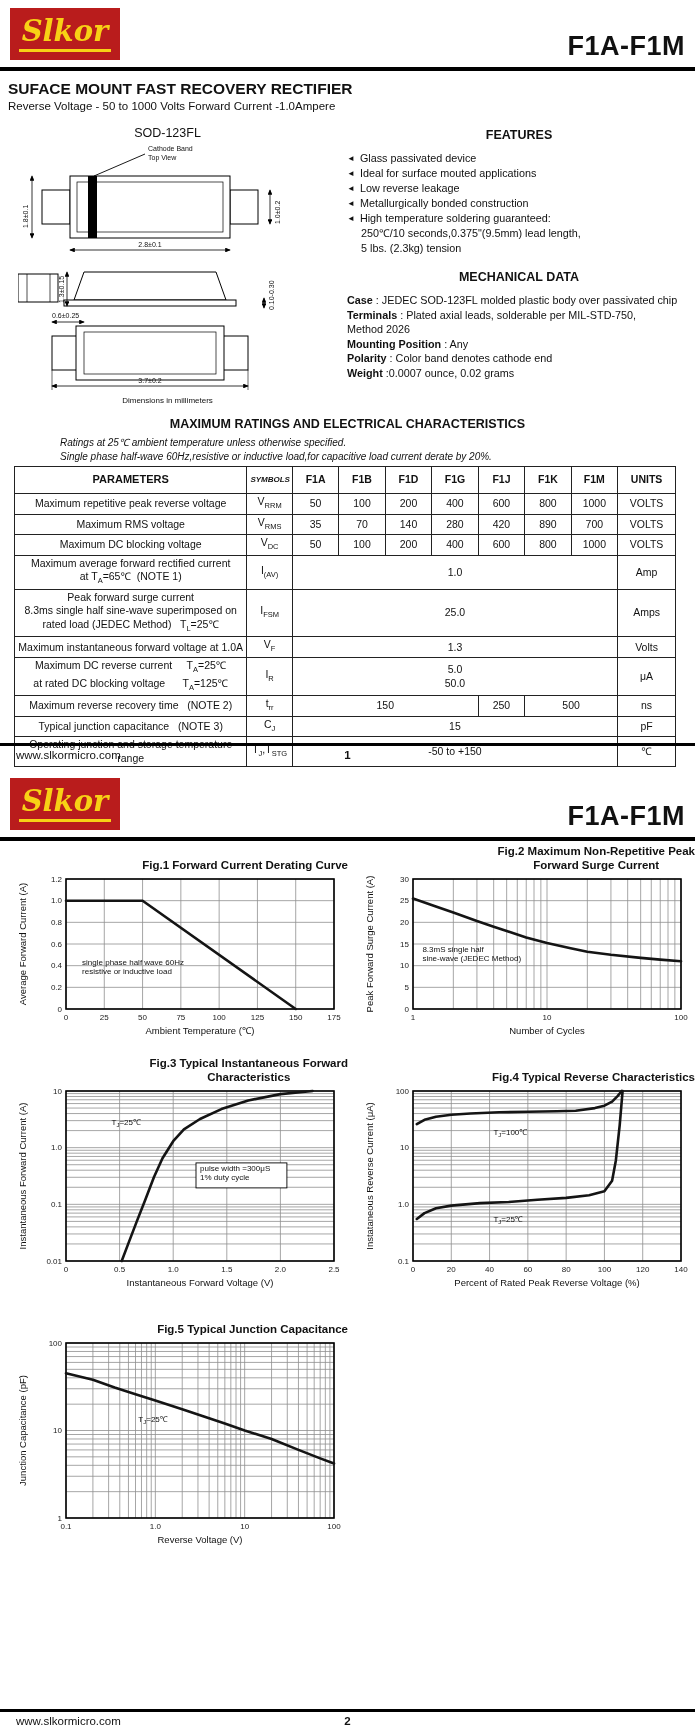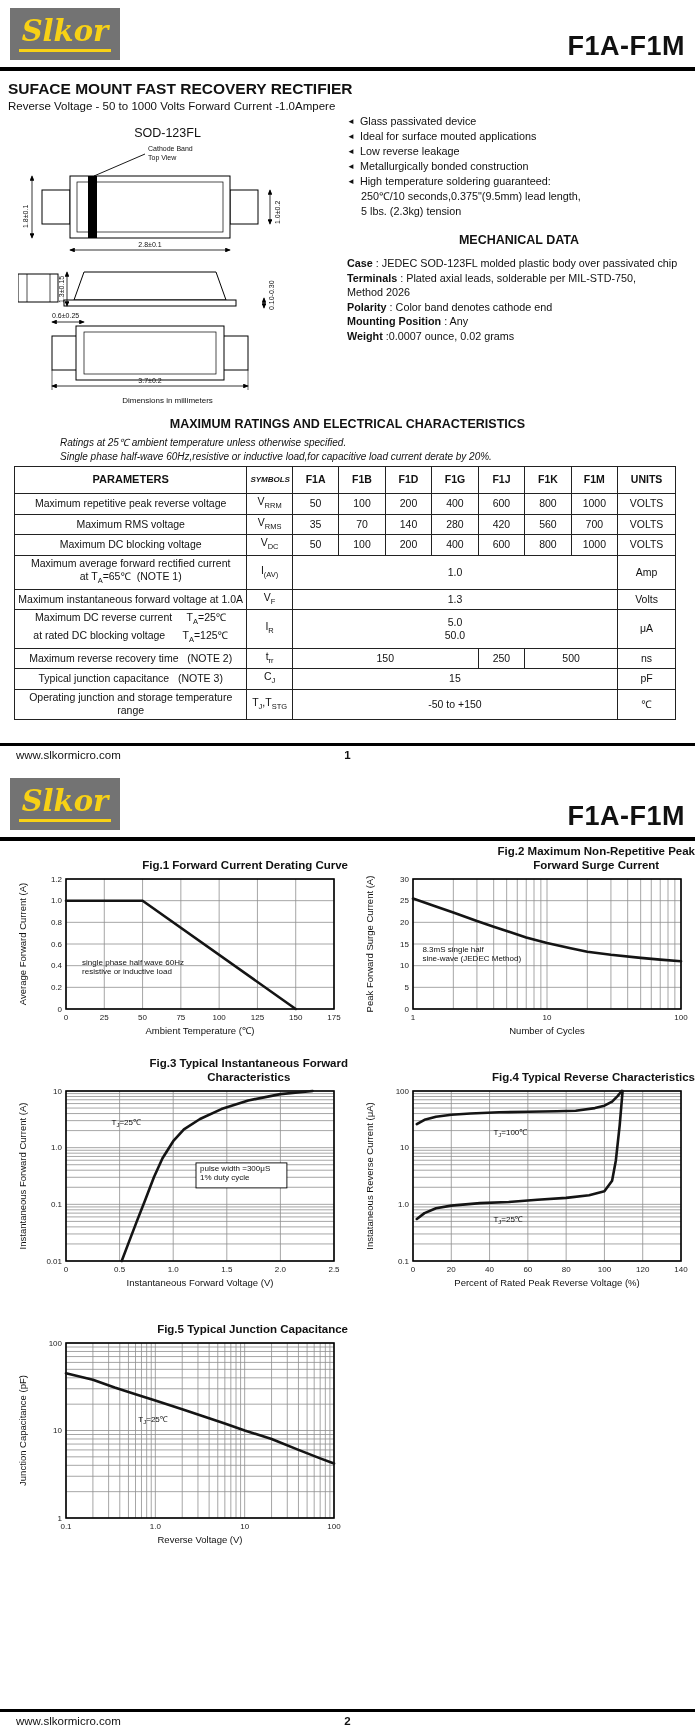--- a/index.html
+++ b/index.html
@@ -2,21 +2,21 @@
 <html><head>
 <meta charset="utf-8">
 <style>
   html,body{margin:0;padding:0;background:#fff;}
   body{width:695px;color:#111;font-family:"Liberation Sans",sans-serif;}
   .page{position:relative;width:695px;background:#fff;overflow:hidden;}
   .page-1{height:770px;}
   .page-2{height:966px;}
   
   .hdr{display:flex;justify-content:space-between;align-items:flex-end;padding:8px 10px 0 10px;}
-  .logo{background:#737373;width:110px;height:52px;display:flex;align-items:center;justify-content:center;margin-bottom:2px;}
+  .logo{background:#b91c1c;width:110px;height:52px;display:flex;align-items:center;justify-content:center;margin-bottom:2px;}
   .logo-text{color:#f8d115;font-family:"DejaVu Serif",serif;font-style:italic;font-weight:bold;font-size:29px;line-height:1;border-bottom:3px solid #f8d115;padding:0 3px 3px 3px;}
   .partno{font-size:27px;font-weight:bold;letter-spacing:.5px;}
   .rule{height:4px;background:#000;margin-top:5px;}
   
   h1.doc-title{font-size:15.5px;margin:9px 0 0 8px;}
   .doc-sub{font-size:11.5px;margin:2px 0 0 8px;}
   .cols{display:flex;margin-top:2px;gap:12px;}
   .col-left{width:335px;text-align:center;}
   .pkg-name{font-size:12.5px;margin:12px 0 0 0;}
   .pkg-cap{font-size:8px;margin-top:0;}
@@ -109,20 +109,21 @@
         <line x1="34" y1="182" x2="66" y2="182" stroke="#000" stroke-width="0.8" marker-start="url(#as)" marker-end="url(#ae)"></line>
         <text x="34" y="178">0.6±0.25</text>
         <line x1="34" y1="230" x2="34" y2="250" stroke="#000" stroke-width="0.6"></line>
         <line x1="230" y1="230" x2="230" y2="250" stroke="#000" stroke-width="0.6"></line>
         <line x1="34" y1="246" x2="230" y2="246" stroke="#000" stroke-width="0.8" marker-start="url(#as)" marker-end="url(#ae)"></line>
         <text x="132" y="243" text-anchor="middle">3.7±0.2</text>
       </svg>
       <div class="pkg-cap">Dimensions in millimeters</div>
     </div>
     <div class="col-right">
+      <div class="sec-h">FEATURES</div>
       <div id="features-list">
           <div class="feat">
             <span class="bullet">◄</span>
             <span>Glass passivated device</span>
           </div>
           <div class="feat">
             <span class="bullet">◄</span>
             <span>Ideal for surface mouted applications</span>
           </div>
           <div class="feat">
@@ -142,22 +143,22 @@
           </div>
           <div class="feat cont">
             <span>5 lbs. (2.3kg) tension</span>
           </div>
         </div>
       <div class="sec-h">MECHANICAL DATA</div>
       <div id="mech-list">
           <div class="mech-line"><b>Case</b><span> : JEDEC SOD-123FL molded plastic body over passivated chip</span></div>
           <div class="mech-line"><b>Terminals</b><span>  : Plated axial leads, solderable per MIL-STD-750,</span></div>
           <div class="mech-line"><span>Method 2026</span></div>
+          <div class="mech-line"><b>Mounting Position</b><span>  : Any</span></div>
           <div class="mech-line"><b>Polarity</b><span> : Color band denotes cathode end</span></div>
-          <div class="mech-line"><b>Mounting Position</b><span>  : Any</span></div>
           <div class="mech-line"><b>Weight</b><span> :0.0007 ounce, 0.02 grams</span></div>
         </div>
     </div>
   </div>
 
   <div class="ratings-h">MAXIMUM RATINGS AND ELECTRICAL CHARACTERISTICS</div>
   <div class="conds">
     <div>Ratings at 25℃ ambient temperature unless otherwise specified.</div>
     <div>Single phase half-wave 60Hz,resistive or inductive load,for capacitive load current derate by 20%.</div>
   </div>
@@ -207,21 +208,21 @@
         <tr>
           <td class="param">
             <div class="p-line">Maximum RMS voltage</div>
           </td>
           <td>V<sub>RMS</sub></td>
           <td>35</td>
           <td>70</td>
           <td>140</td>
           <td>280</td>
           <td>420</td>
-          <td>560</td>
+          <td>890</td>
           <td>700</td>
           <td>VOLTS</td>
         </tr>
         <tr>
           <td class="param">
             <div class="p-line">Maximum DC blocking voltage</div>
           </td>
           <td>V<sub>DC</sub></td>
           <td>50</td>
           <td>100</td>
@@ -233,20 +234,30 @@
           <td>VOLTS</td>
         </tr>
         <tr>
           <td class="param">
             <div class="p-line">Maximum average forward rectified current</div>
             <div class="p-line">at T<sub>A</sub>=65℃  (NOTE 1)</div>
           </td>
           <td>I<sub>(AV)</sub></td>
           <td colspan="7">1.0</td>
           <td>Amp</td>
+        </tr>
+        <tr>
+          <td class="param">
+            <div class="p-line">Peak forward surge current</div>
+            <div class="p-line">8.3ms single half sine-wave superimposed on</div>
+            <div class="p-line">rated load (JEDEC Method)   T<sub>L</sub>=25℃</div>
+          </td>
+          <td>I<sub>FSM</sub></td>
+          <td colspan="7">25.0</td>
+          <td>Amps</td>
         </tr>
         <tr>
           <td class="param">
             <div class="p-line">Maximum instantaneous forward voltage at 1.0A</div>
           </td>
           <td>V<sub>F</sub></td>
           <td colspan="7">1.3</td>
           <td>Volts</td>
         </tr>
         <tr>

